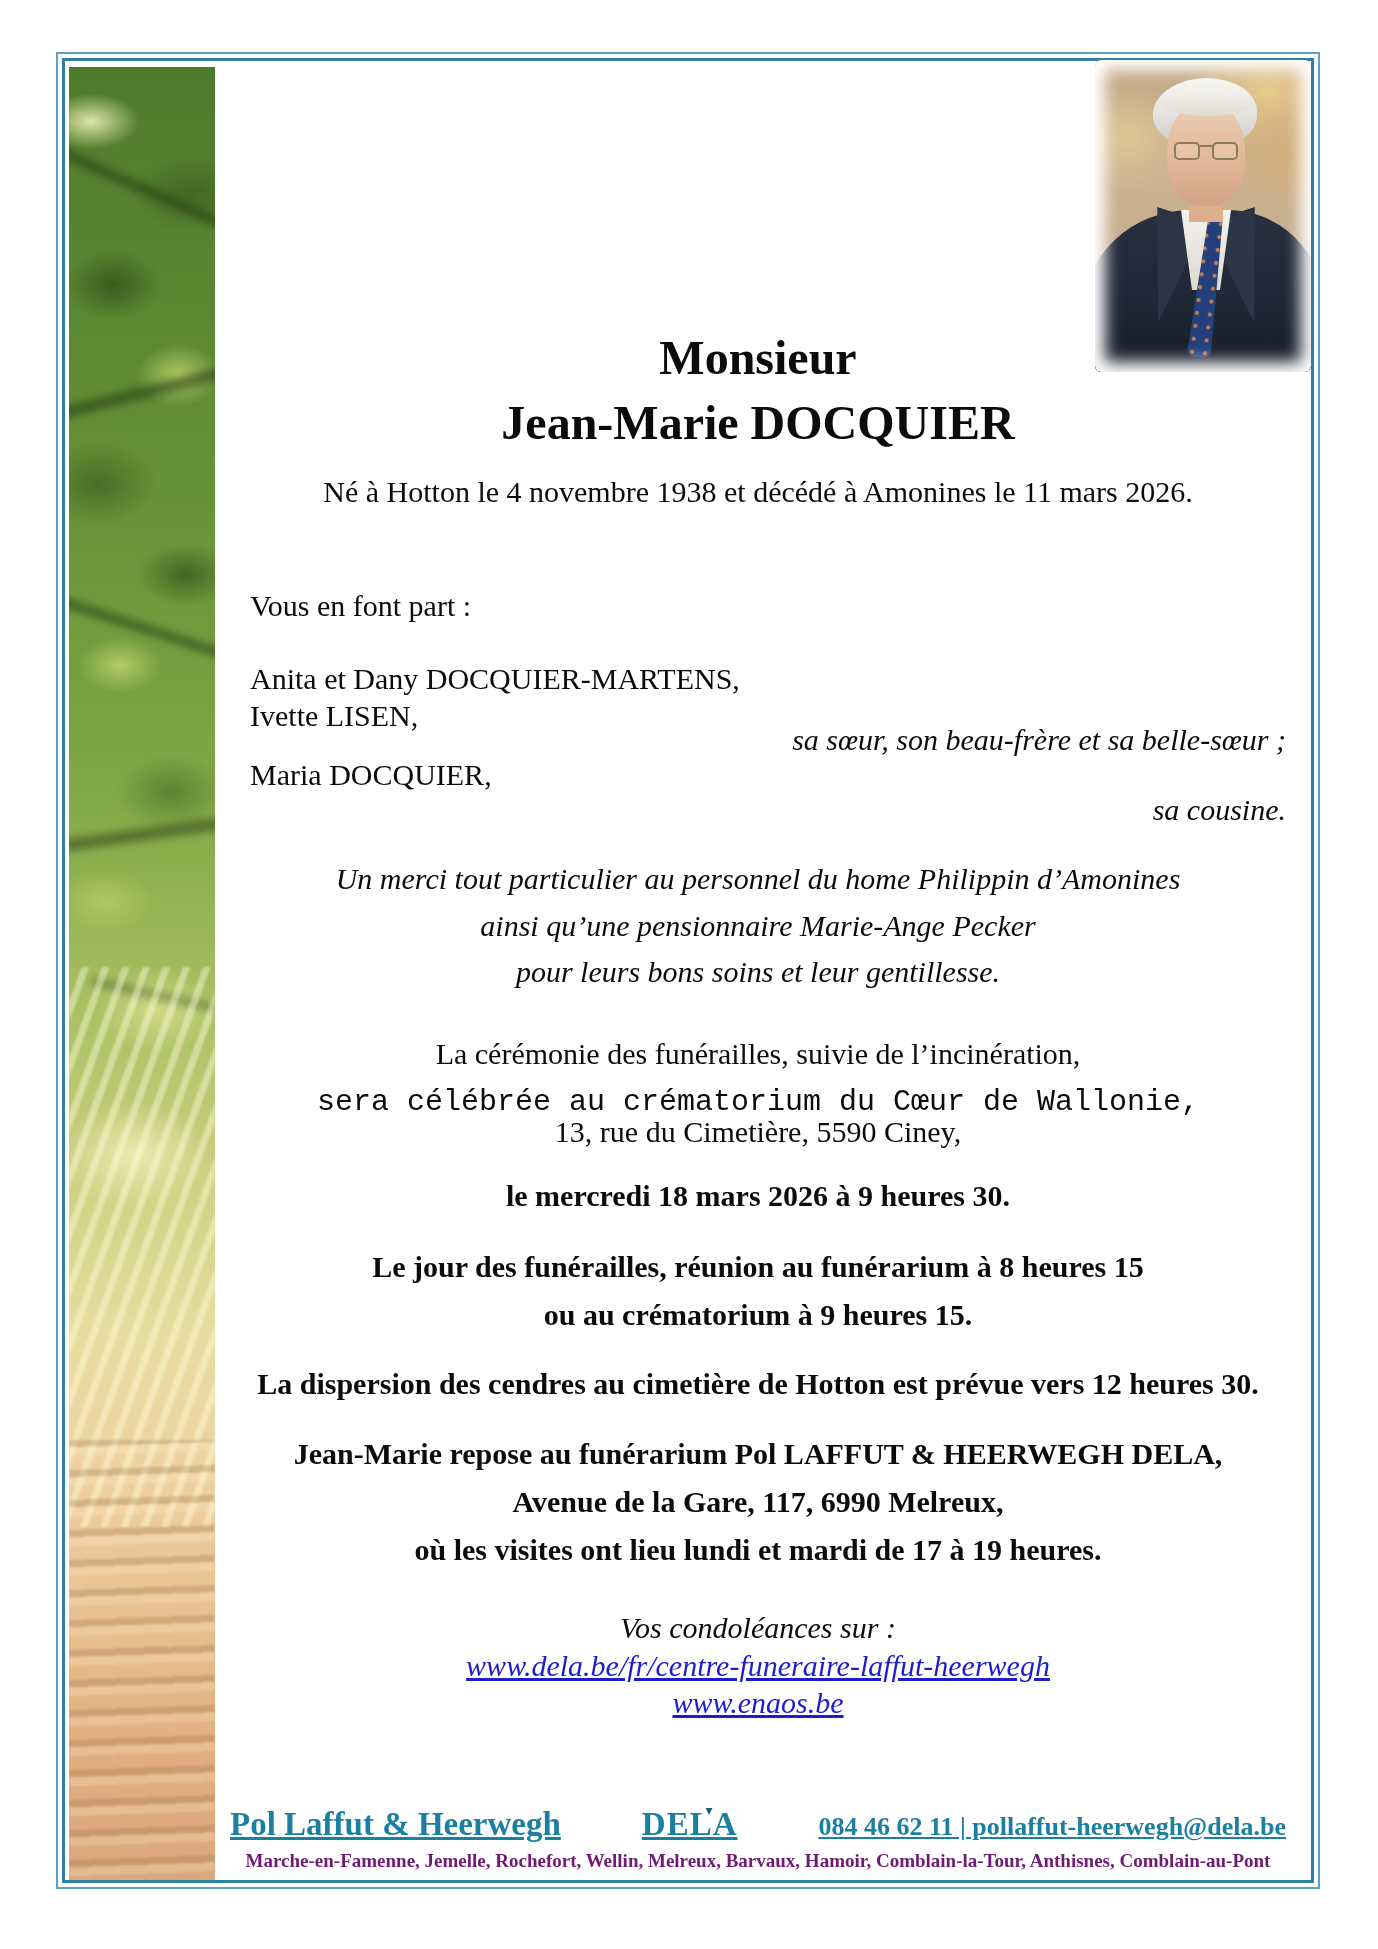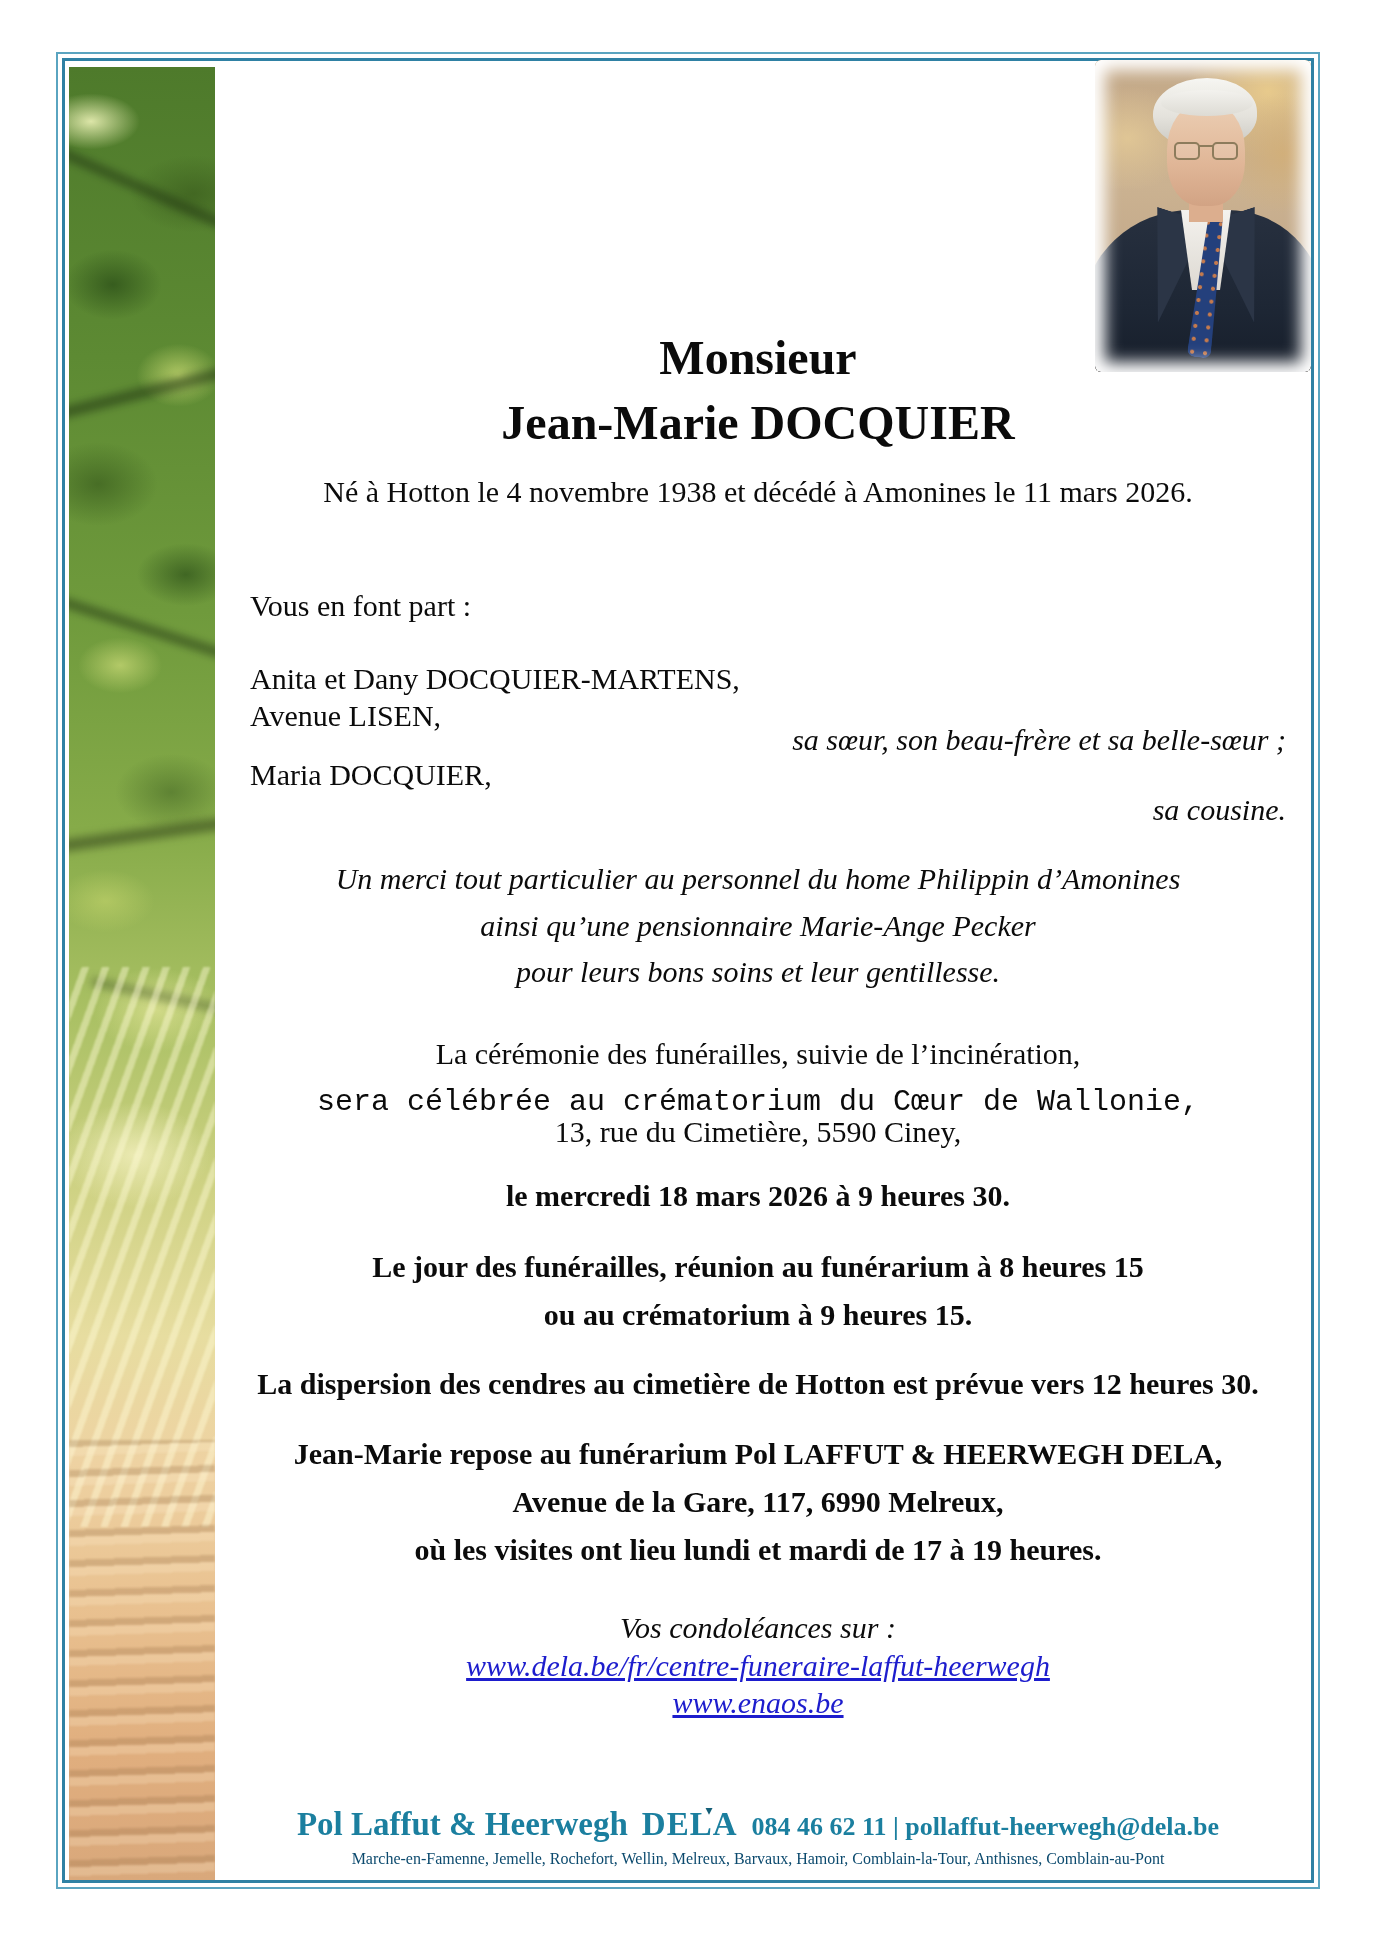--- a/index.html
+++ b/index.html
@@ -79,26 +79,26 @@
   .italic{font-style:italic;}
   .bold{font-weight:bold;}
   .fs-body{font-size:30px;line-height:36px;white-space:nowrap;}
   .fs-quote{font-size:28px;line-height:36px;}
   .quote{left:215px;width:900px;top:172px;}
   .quote div{margin-bottom:12px;}
   .title{top:325px;font-weight:bold;font-size:48px;line-height:65px;}
   .links a{color:#1d1dcd;text-decoration:underline;font-style:italic;}
 
   
-  .footer-line{top:1806px;display:flex;align-items:baseline;justify-content:center;gap:14px;color:#1b7f9f;}
+  .footer-line{top:1806px;display:flex;align-items:baseline;justify-content:space-between;gap:4px;color:#1b7f9f;text-decoration:underline;}
   .logo-name{font-size:33px;font-weight:bold;white-space:nowrap;}
   .brand{font-size:33px;font-weight:bold;position:relative;letter-spacing:1px;}
   .brand .flag{position:absolute;right:24px;top:-2px;font-size:14px;line-height:14px;color:#145f78;}
   .contact{font-size:26px;font-weight:bold;white-space:nowrap;}
-  .cities{top:1850px;font-size:16px;font-weight:normal;color:#0c4a6e;white-space:nowrap;}
+  .cities{top:1850px;font-size:19px;font-weight:bold;color:#701a75;white-space:nowrap;}
 </style>
 </head>
 <body>
 
 <div class="page">
 
   <div class="frame-outer"></div>
   <div class="frame-inner"></div>
 
   <div class="strip">
@@ -135,21 +135,21 @@
   <div class="tb title">
     <div>Monsieur</div>
     <div>Jean-Marie DOCQUIER</div>
   </div>
 
   <div class="tb fs-body" style="top:474px;">Né à Hotton le 4 novembre 1938 et décédé à Amonines le 11 mars 2026.</div>
 
   <div class="tl fs-body" style="top:588px;">Vous en font part :</div>
 
   <div class="tl fs-body" style="top:661px;">Anita et Dany DOCQUIER-MARTENS,</div>
-  <div class="tl fs-body" style="top:698px;">Avenue LISEN,</div>
+  <div class="tl fs-body" style="top:698px;">Ivette LISEN,</div>
   <div class="tr fs-body italic" style="top:722px;">sa sœur, son beau-frère et sa belle-sœur ;</div>
   <div class="tl fs-body" style="top:757px;">Maria DOCQUIER,</div>
   <div class="tr fs-body italic" style="top:792px;">sa cousine.</div>
 
   <div class="tb fs-body italic" style="top:861px;">Un merci tout particulier au personnel du home Philippin d’Amonines</div>
   <div class="tb fs-body italic" style="top:908px;">ainsi qu’une pensionnaire Marie-Ange Pecker</div>
   <div class="tb fs-body italic" style="top:954px;">pour leurs bons soins et leur gentillesse.</div>
 
   <div class="tb fs-body" style="top:1036px;">La cérémonie des funérailles, suivie de l’incinération,</div>
   <div class="tb fs-body" style="top:1084px;font-family:Liberation Mono, monospace;">sera célébrée au crématorium du Cœur de Wallonie,</div>

